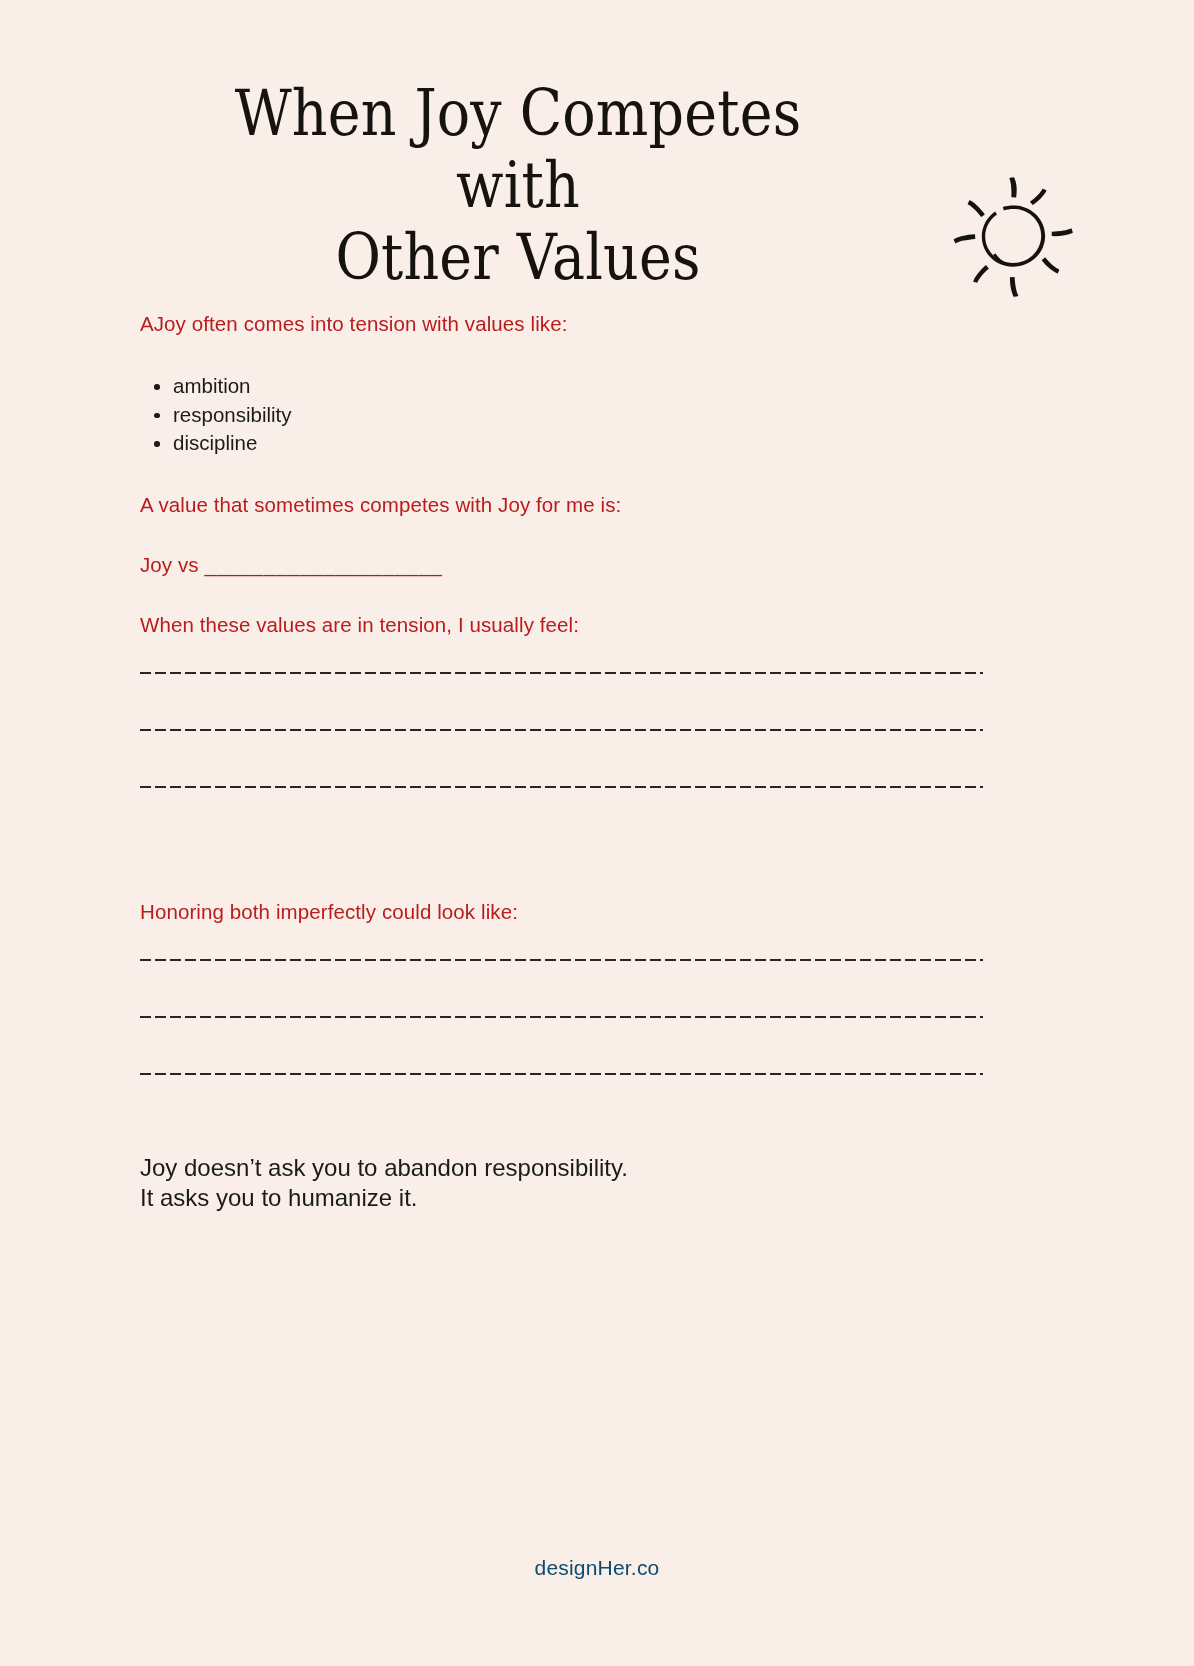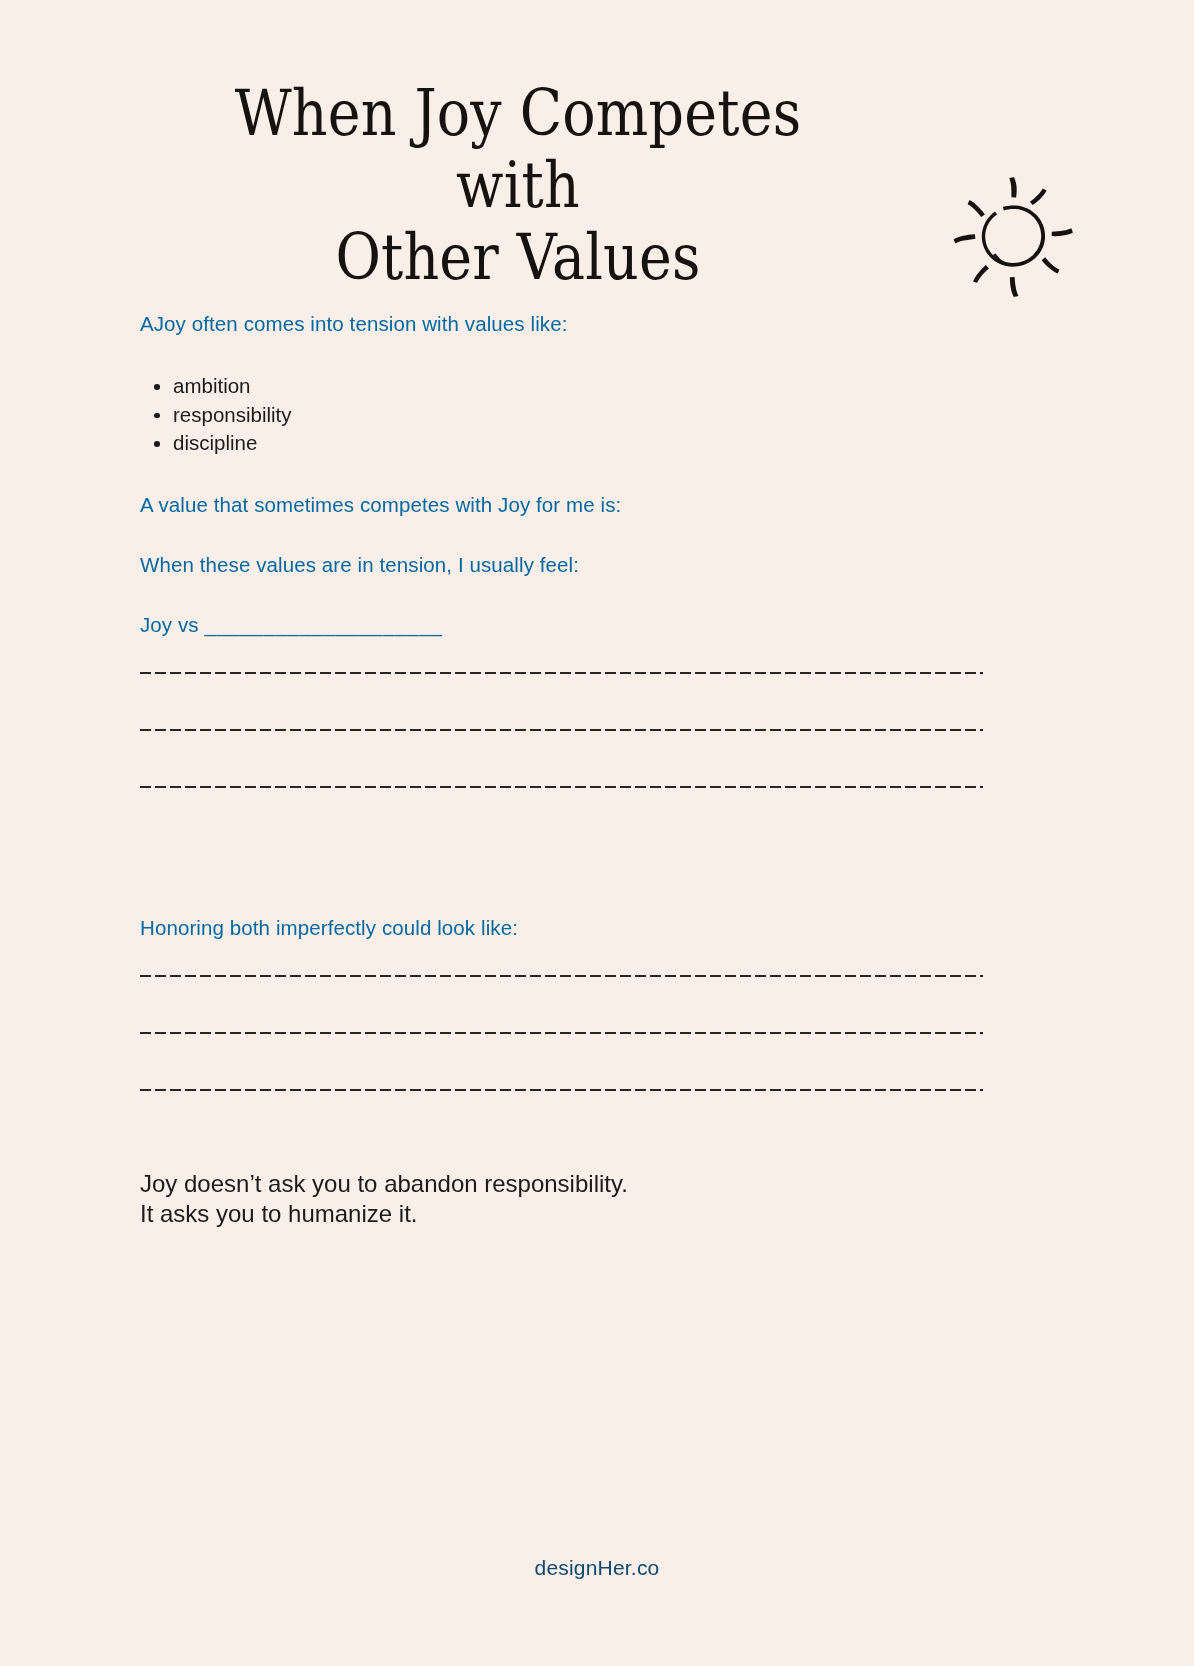--- a/index.html
+++ b/index.html
@@ -64,21 +64,21 @@
   .content {
     position: absolute;
     left: 140px;
     top: 300px;
     width: 900px;
   }
 
   .para {
     font-size: 20.5px;
     line-height: 28px;
-    color: #0369a1;
+    color: #b91c1c;
     margin: 0;
     letter-spacing: 0.1px;
   }
 
   .intro { margin-top: 10px; }
 
   ul.values-list {
     list-style: none;
     margin: 34px 0 0 0;
     padding: 0;
@@ -98,21 +98,21 @@
     top: 12px;
     width: 5.5px;
     height: 5.5px;
     background: #1b1b1b;
     border-radius: 50%;
   }
 
   .prompt-competes { margin-top: 33px; }
   .prompt-joyvs    { margin-top: 32px; }
   .prompt-feel     { margin-top: 32px; }
-  .prompt-honoring { margin-top: 16px; }
+  .prompt-honoring { margin-top: 0; }
 
   .blank-inline {
     letter-spacing: 0.5px;
   }
 
   
   .rules {
     margin-top: 33px;
   }
   .rule {
@@ -197,23 +197,23 @@
     <p class="para intro">AJoy often comes into tension with values like:</p>
 
     <ul class="values-list">
       <li>ambition</li>
       <li>responsibility</li>
       <li>discipline</li>
     </ul>
 
     <p class="para prompt-competes">A value that sometimes competes with Joy for me is:</p>
 
+    <p class="para prompt-joyvs"><span>Joy vs </span><span class="blank-inline">____________________</span></p>
+
     <p class="para prompt-feel">When these values are in tension, I usually feel:</p>
-
-    <p class="para prompt-joyvs"><span>Joy vs </span><span class="blank-inline">____________________</span></p>
 
     <div class="rules">
       <div class="rule"></div>
       <div class="rule"></div>
       <div class="rule"></div>
     </div>
 
     <div class="section-gap-a"></div>
 
     <p class="para prompt-honoring">Honoring both imperfectly could look like:</p>

